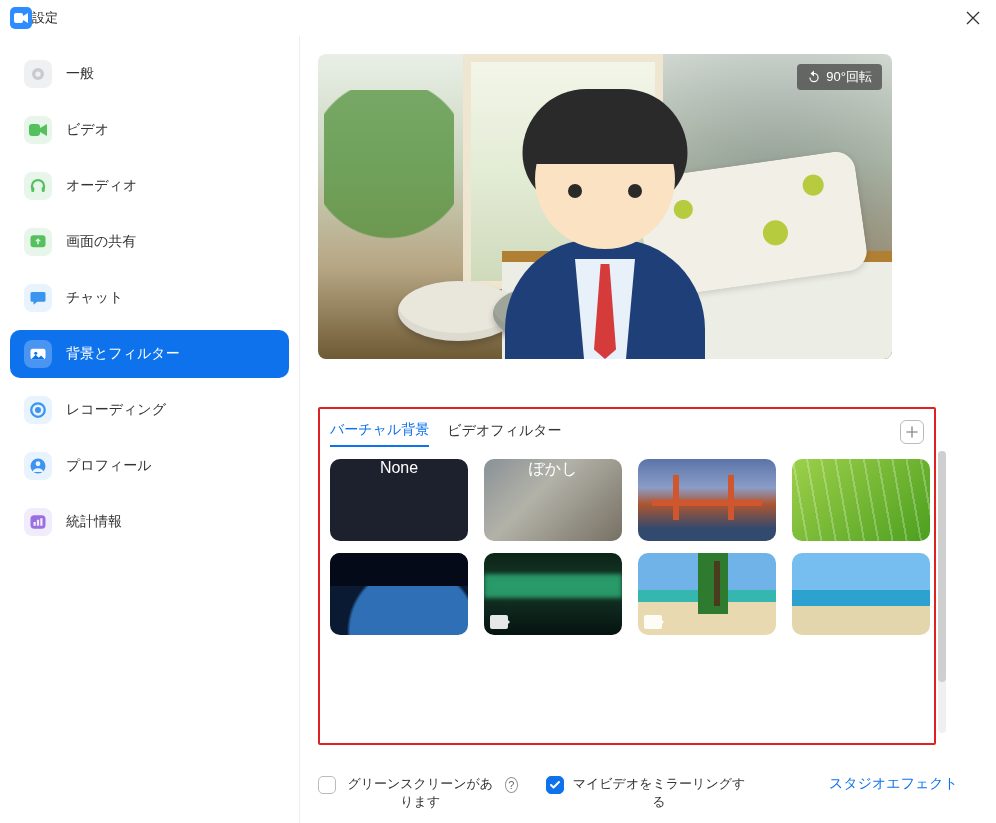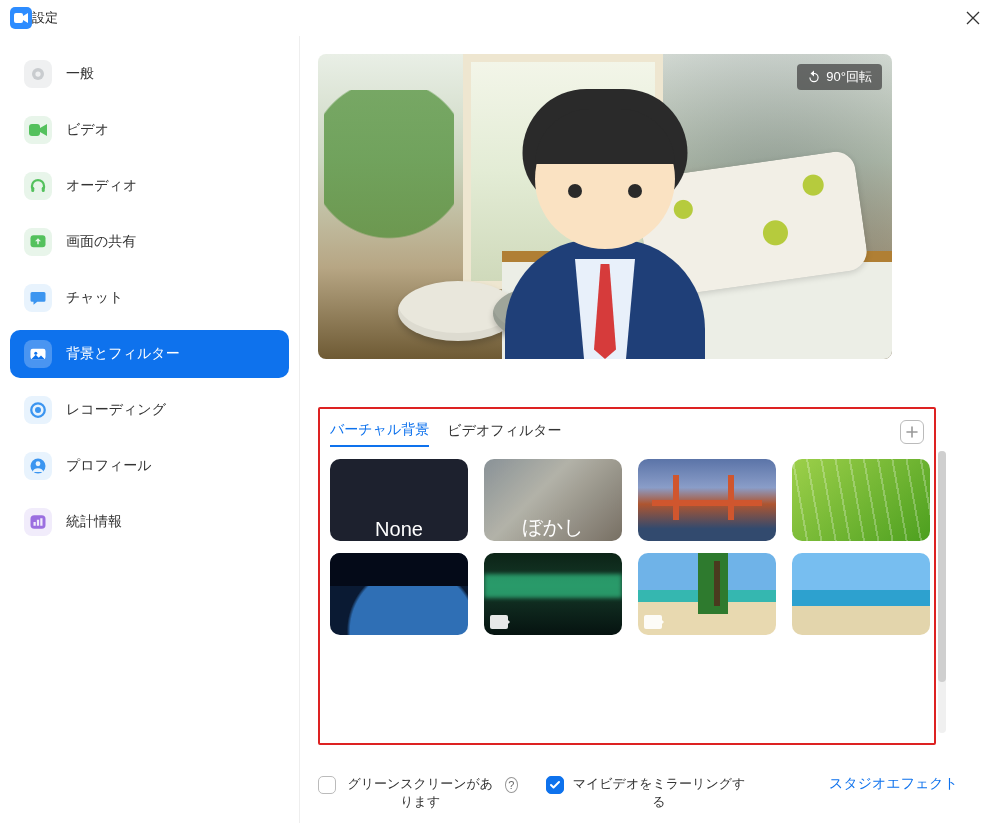--- a/index.html
+++ b/index.html
@@ -51,21 +51,21 @@
 .rotate-btn { position: absolute; top: 10px; right: 10px; background: rgba(70,70,70,.75); color: #fff; font-size: 13px; padding: 4px 10px; border-radius: 4px; display: flex; align-items: center; gap: 5px; cursor: pointer; }
 
 .bg-section { border: 2px solid #d22; padding: 8px 10px 14px 10px; border-radius: 2px; width: 618px; position: relative; }
 .tabs { display: flex; align-items: center; gap: 18px; margin-bottom: 12px; }
 .tab { font-size: 14px; padding: 4px 0 6px 0; cursor: pointer; color: #333; }
 .tab.active { color: #0e72ed; border-bottom: 2px solid #0e72ed; }
 .tabs .add-btn { margin-left: auto; width: 24px; height: 24px; border: 1.5px solid #bbb; border-radius: 6px; display: flex; align-items: center; justify-content: center; cursor: pointer; color: #888; font-size: 16px; }
 
 .thumb-grid { display: grid; grid-template-columns: repeat(4, 138px); grid-auto-rows: 82px; gap: 12px 16px; }
 .thumb-grid::after{ content:""; }
-.thumb { border-radius: 10px; overflow: hidden; position: relative; cursor: pointer; display:flex; align-items:flex-end; justify-content:center; color:#fff; font-size:20px; }
+.thumb { border-radius: 10px; overflow: hidden; position: relative; cursor: pointer; display:flex; align-items:flex-start; justify-content:center; color:#fff; font-size:16px; }
 .thumb.none { background: #1d212e; }
 .thumb.blur { background: linear-gradient(135deg, #86939a 0%, #b3b2a4 40%, #7a6f5e 100%); filter: saturate(.7); }
 .thumb.bridge { background: linear-gradient(180deg,#5b74a8 0%, #8a9dc8 35%, #ae5530 55%, #324a6e 85%); }
 .thumb.bridge::before{content:""; position:absolute; left:10%; right:10%; top:50%; height:6px; background:#d0562e;}
 .thumb.bridge::after{content:""; position:absolute; left:25%; top:20%; width:6px; height:55%; background:#d0562e; box-shadow: 55px 0 #d0562e;}
 .thumb.grass { background: linear-gradient(135deg,#9dd04a,#4c9f1f); background-image: repeating-linear-gradient(80deg, rgba(255,255,255,.25) 0 2px, transparent 2px 14px), linear-gradient(135deg,#9dd04a,#4c9f1f); }
 .thumb.earth { background: radial-gradient(circle at 60% 95%, #2f6fb5 0 55%, #0a1a33 58% 100%); }
 .thumb.earth::after{content:""; position:absolute; left:0; right:0; top:0; height:40%; background:#040a18;}
 .thumb.aurora { background: linear-gradient(180deg, #0c2417 0%, #153828 40%, #061310 100%); }
 .thumb.aurora::before{content:""; position:absolute; inset:0; background: linear-gradient(180deg, transparent 0 25%, rgba(56,220,150,.6) 25% 55%, transparent 55%); filter:blur(2px);}

